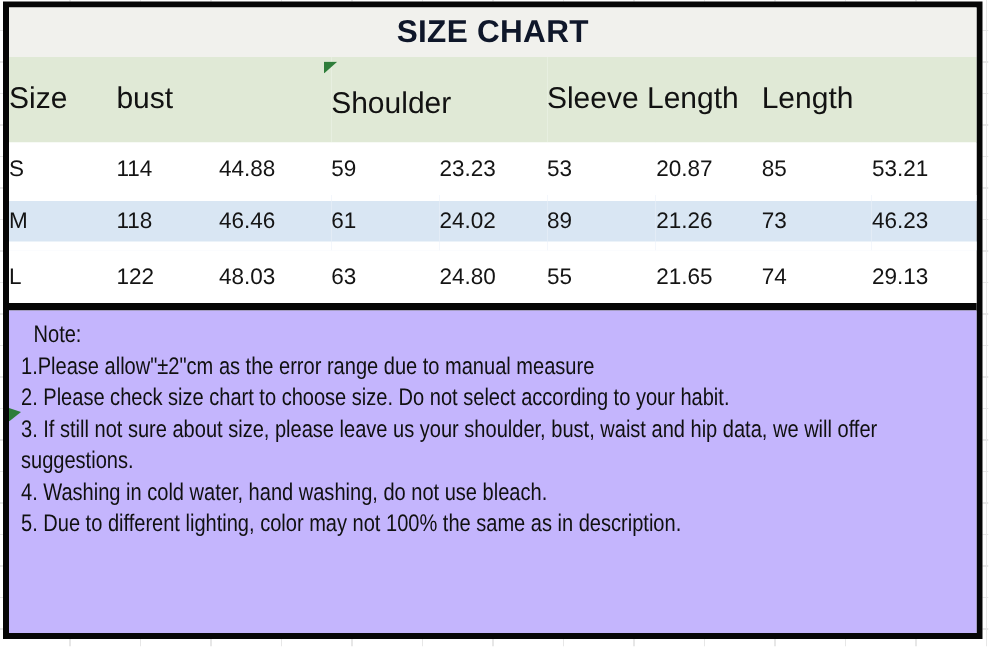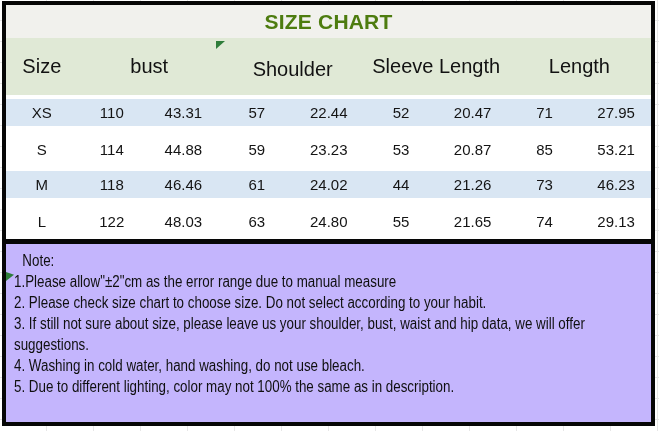--- a/index.html
+++ b/index.html
@@ -25,29 +25,29 @@
     width: 645px; height: 417px;
     border: 4px solid #060606;
     background: #ffffff;
     z-index: 1;
     display: flex; flex-direction: column;
   }
   .title-bar {
     height: 33px; flex: 0 0 33px;
     background: #f1f1ed;
     display: flex; align-items: center; justify-content: center;
-    font-size: 21px; font-weight: bold; letter-spacing: 0.2px; color: #4d7c0f;
+    font-size: 21px; font-weight: bold; letter-spacing: 0.2px; color: #0f172a;
   }
   table.size-table {
     width: 100%; flex: 0 0 auto;
     border-collapse: separate; border-spacing: 0;
     table-layout: fixed;
   }
   table.size-table td {
-    text-align: center; vertical-align: middle;
+    text-align: left; vertical-align: middle;
     padding: 0; overflow: hidden; white-space: nowrap;
   }
   tr.header-row td {
     background: #e0e9d6; height: 57px;
     font-size: 20px; font-weight: 500; color: #121212;
   }
   tr.unit-row td { background: #fcfdfb; height: 26px; font-size: 15px; }
   tr.data-row td { height: 38px; font-size: 15px; }
   tr.row-alt td {
     background: #d9e6f3; height: 27px;
@@ -95,49 +95,38 @@
         <col style="width:10.8%">
     </colgroup>
     <tbody>
         <tr class="header-row">
       <td><span>Size</span></td>
       <td colspan="2"><span>bust</span></td>
       <td colspan="2"><span class="nudge-down">Shoulder</span></td>
       <td colspan="2"><span>Sleeve Length</span></td>
       <td colspan="2"><span>Length</span></td>
     </tr>
-    <tr class="data-row row-alt">
-      <td>XS</td>
-      <td>110</td>
-      <td>43.31</td>
-      <td>57</td>
-      <td>22.44</td>
-      <td>52</td>
-      <td>20.47</td>
-      <td>71</td>
-      <td>27.95</td>
-    </tr>
     <tr class="data-row row-plain">
       <td>S</td>
       <td>114</td>
       <td>44.88</td>
       <td>59</td>
       <td>23.23</td>
       <td>53</td>
       <td>20.87</td>
       <td>85</td>
       <td>53.21</td>
     </tr>
     <tr class="data-row row-alt">
       <td>M</td>
       <td>118</td>
       <td>46.46</td>
       <td>61</td>
       <td>24.02</td>
-      <td>44</td>
+      <td>89</td>
       <td>21.26</td>
       <td>73</td>
       <td>46.23</td>
     </tr>
     <tr class="data-row row-plain">
       <td>L</td>
       <td>122</td>
       <td>48.03</td>
       <td>63</td>
       <td>24.80</td>

